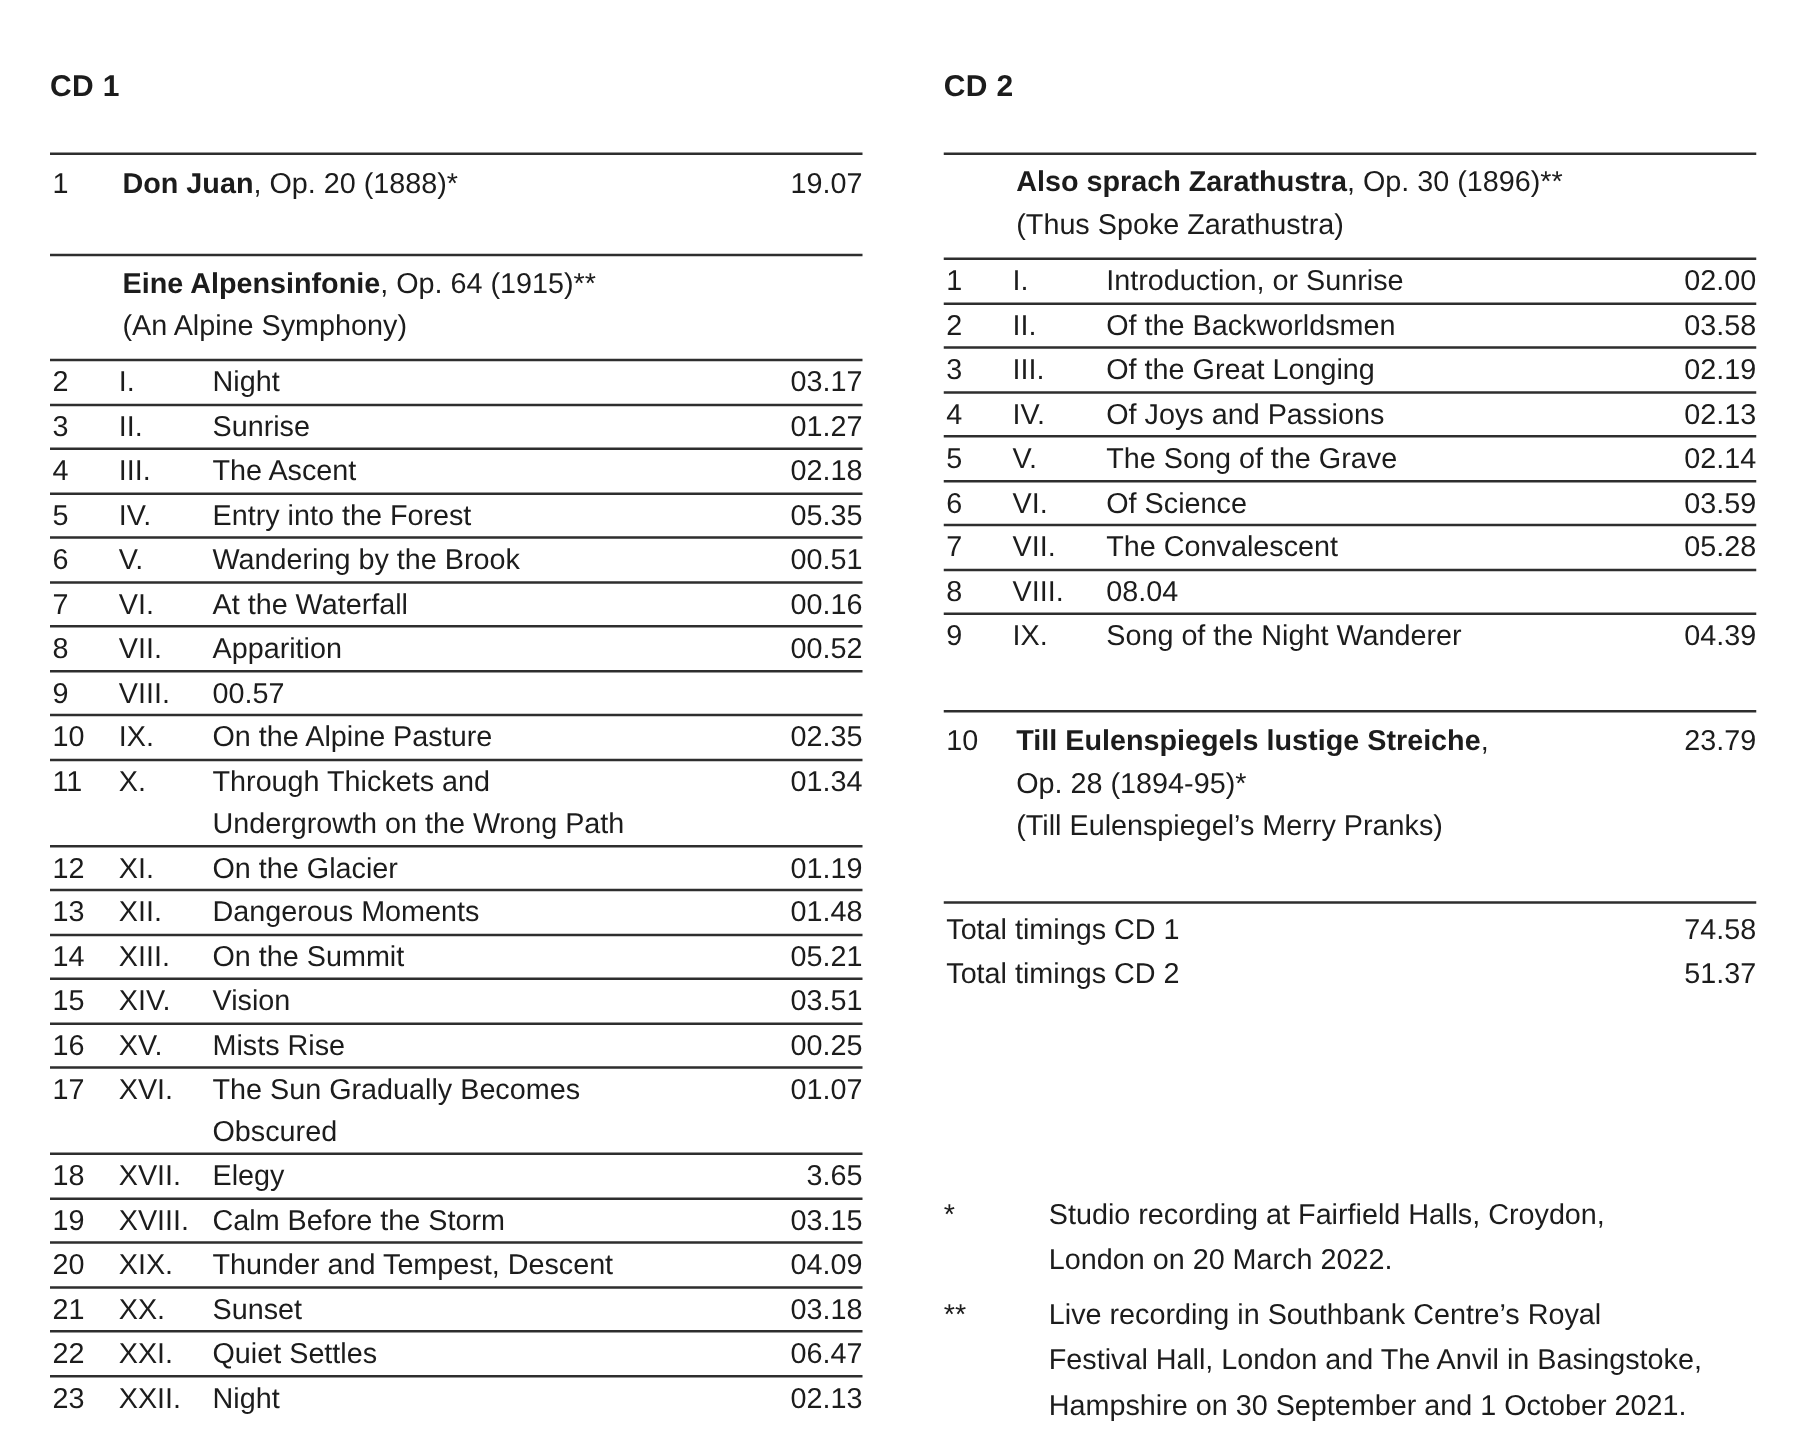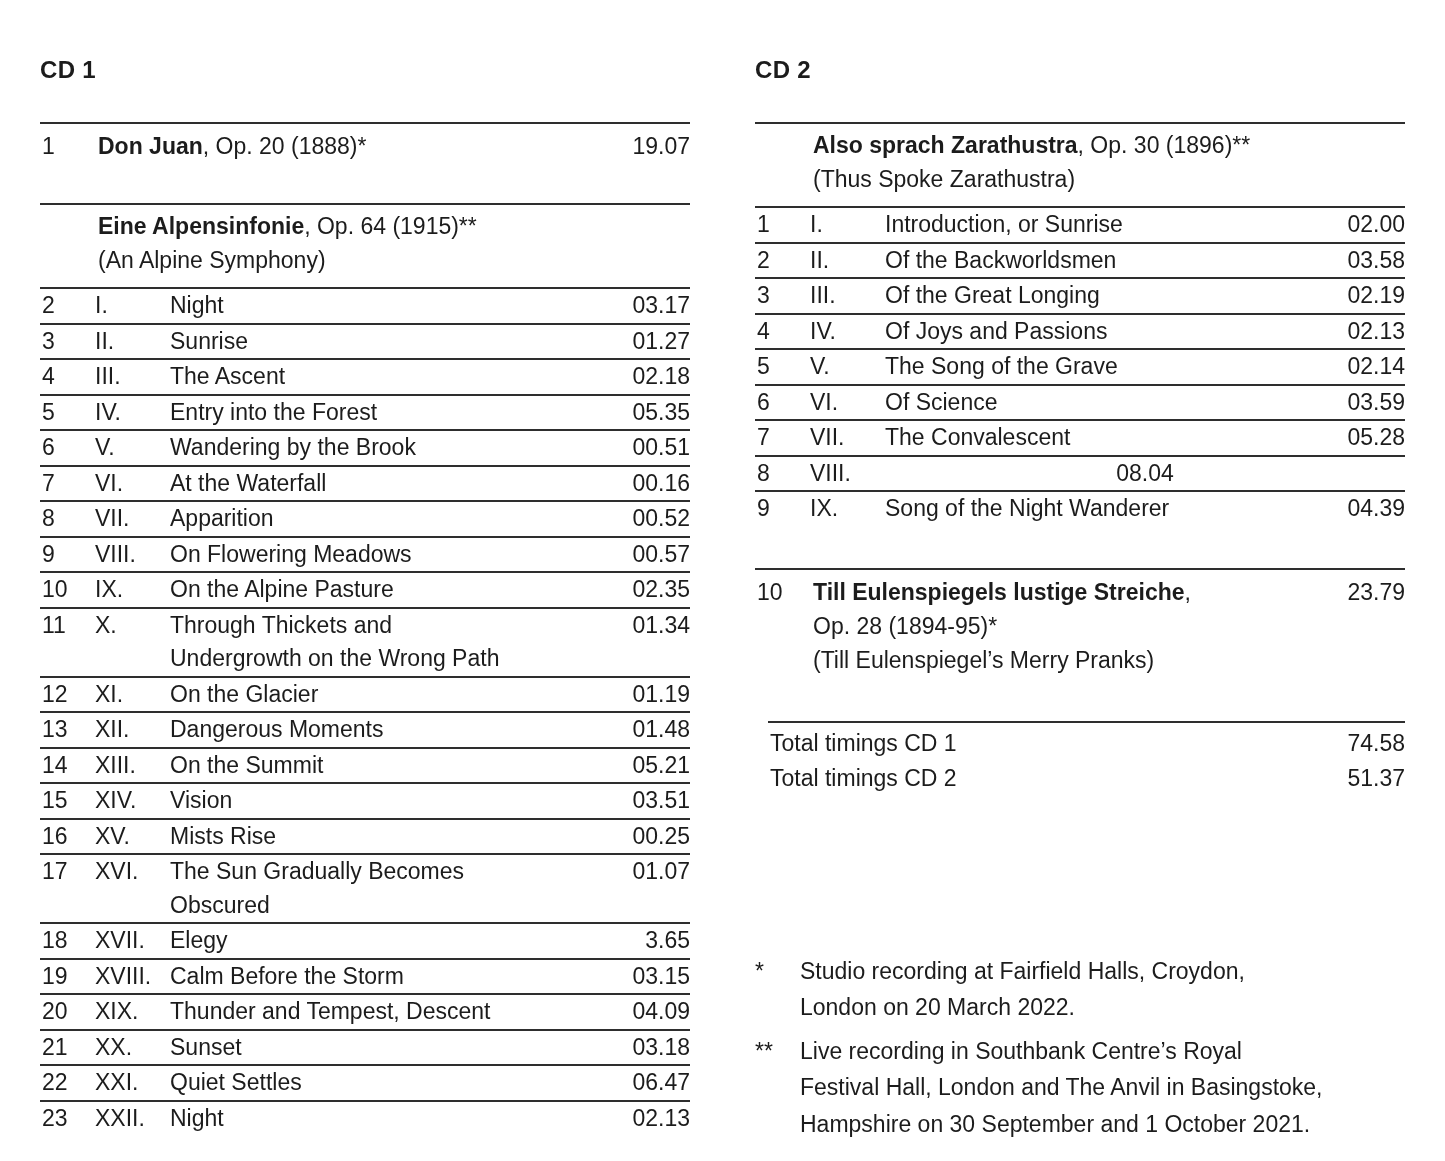--- a/index.html
+++ b/index.html
@@ -33,44 +33,44 @@
     font-size: 23px; line-height: 34px;
     padding: 4px 0 10px 58px;
   }
 
   
   .track {
     display: grid; grid-template-columns: 53px 75px 1fr auto;
     font-size: 23px; line-height: 33.5px;
     padding-left: 2px;
   }
-  .track .c-time { text-align: center; }
+  .track .c-time { text-align: left; }
   .c-title { white-space: pre-line; }
 
   b, .bold { font-weight: 700; }
 
   
   .till-block { margin-top: 42px; font-size: 23px; line-height: 34px; }
   .till-line1 {
     display: grid; grid-template-columns: 56px 1fr auto;
     padding: 5px 0 0 2px;
   }
   .till-line1 .w-time { text-align: right; }
   .till-sub { padding-left: 58px; }
   .till-block { padding-bottom: 8px; }
 
   
-  .totals { margin-top: 36px; font-size: 23px; line-height: 35.5px; padding-top: 3px; margin-left: 13px; }
+  .totals { margin-top: 36px; font-size: 23px; line-height: 35.5px; padding-top: 3px; }
   .total-row { display: grid; grid-template-columns: 1fr auto; padding-left: 2px; }
   .total-row .w-time { text-align: left; }
 
   
   .footnotes { margin-top: 156px; font-size: 23px; line-height: 36.5px; }
   .footnote { display: grid; grid-template-columns: 45px 1fr; margin-bottom: 7px; }
-  .fn-text { white-space: pre-line; }
+  .fn-text { white-space: pre-line; margin-left: 39px; }
 </style>
 </head>
 <body>
 
 <div class="page">
 
   <div class="col">
     <div class="cd-heading">CD 1</div>
 
     <div class="work-row rule-top">
@@ -122,21 +122,20 @@
       </div>
     <div class="track rule-top">
         <span class="c-num">8</span>
         <span class="c-roman">VII.</span>
         <span class="c-title">Apparition</span>
         <span class="c-time">00.52</span>
       </div>
     <div class="track rule-top">
         <span class="c-num">9</span>
         <span class="c-roman">VIII.</span>
-        <span class="c-title">On Flowering Meadows</span>
         <span class="c-time">00.57</span>
       </div>
     <div class="track rule-top">
         <span class="c-num">10</span>
         <span class="c-roman">IX.</span>
         <span class="c-title">On the Alpine Pasture</span>
         <span class="c-time">02.35</span>
       </div>
     <div class="track rule-top">
         <span class="c-num">11</span>

